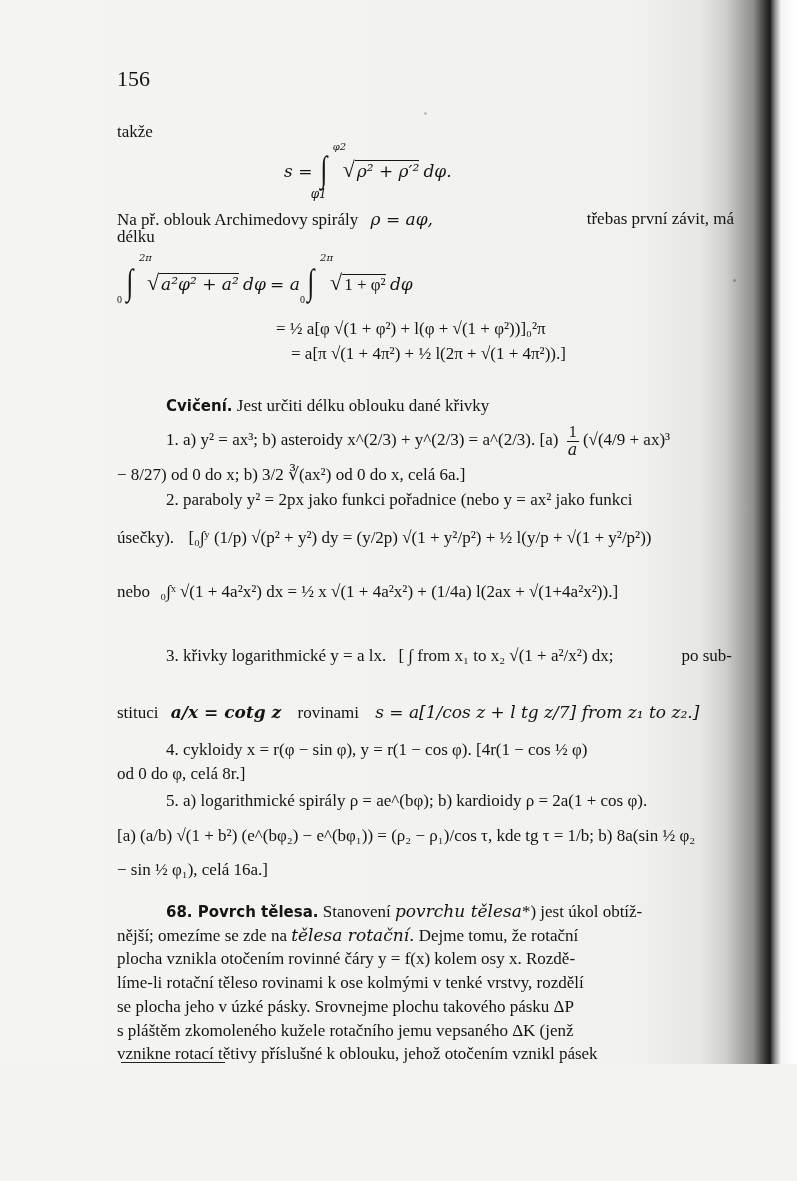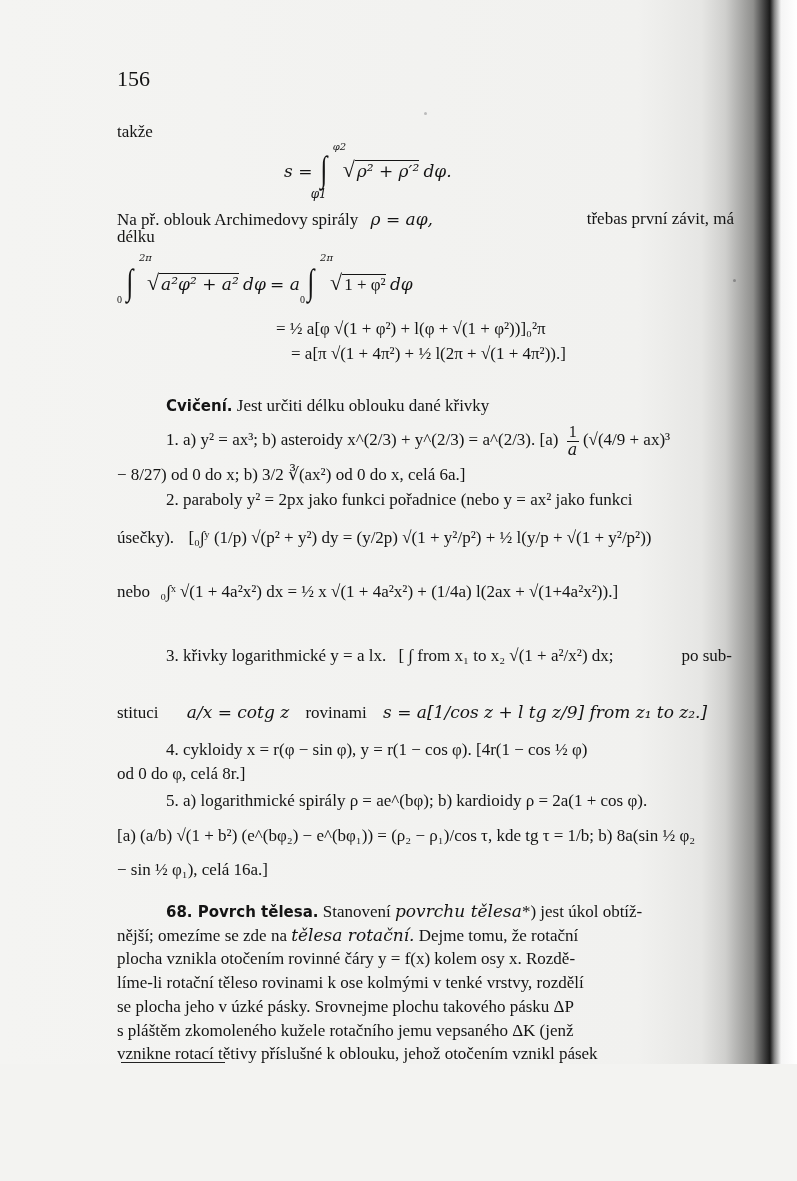--- a/index.html
+++ b/index.html
@@ -95,23 +95,23 @@
     <span style="margin-left:6px;">₀∫ˣ √(1 + 4a²x²) dx = ½ x √(1 + 4a²x²) + (1/4a) l(2ax + √(1+4a²x²)).]</span>
   </div>
 
   <div class="abs txt" style="left:166px; top:646px; width:566px;">
     <span>3. křivky logarithmické y = a lx.</span>
     <span style="margin-left:8px;">[ ∫ from x₁ to x₂ √(1 + a²/x²) dx;</span>
     <span style="position:absolute; right:0;">po sub-</span>
   </div>
   <div class="abs txt" style="left:117px; top:702px;">
     <span>stituci</span>
-    <span class="i" style="margin-left:24px;">a/x = cotg z</span>
+    <span class="i" style="margin-left:8px;font-weight:bold;">a/x = cotg z</span>
     <span style="margin-left:12px;">rovinami</span>
-    <span class="i" style="margin-left:12px;">s = a[1/cos z + l tg z/9] from z₁ to z₂.]</span>
+    <span class="i" style="margin-left:12px;">s = a[1/cos z + l tg z/7] from z₁ to z₂.]</span>
   </div>
 
   <div class="abs txt" style="left:166px; top:740px;">4. cykloidy x = r(φ − sin φ),  y = r(1 − cos φ).  [4r(1 − cos ½ φ)</div>
   <div class="abs txt" style="left:117px; top:764px;">od 0 do φ, celá 8r.]</div>
 
   <div class="abs txt" style="left:166px; top:791px;">5. a) logarithmické spirály ρ = ae^(bφ); b) kardioidy ρ = 2a(1 + cos φ).</div>
   <div class="abs txt" style="left:117px; top:826px;">[a) (a/b) √(1 + b²) (e^(bφ₂) − e^(bφ₁)) = (ρ₂ − ρ₁)/cos τ,  kde tg τ = 1/b;  b) 8a(sin ½ φ₂</div>
   <div class="abs txt" style="left:117px; top:860px;">− sin ½ φ₁), celá 16a.]</div>
 
   <div class="abs txt" style="left:166px; top:901px;">

